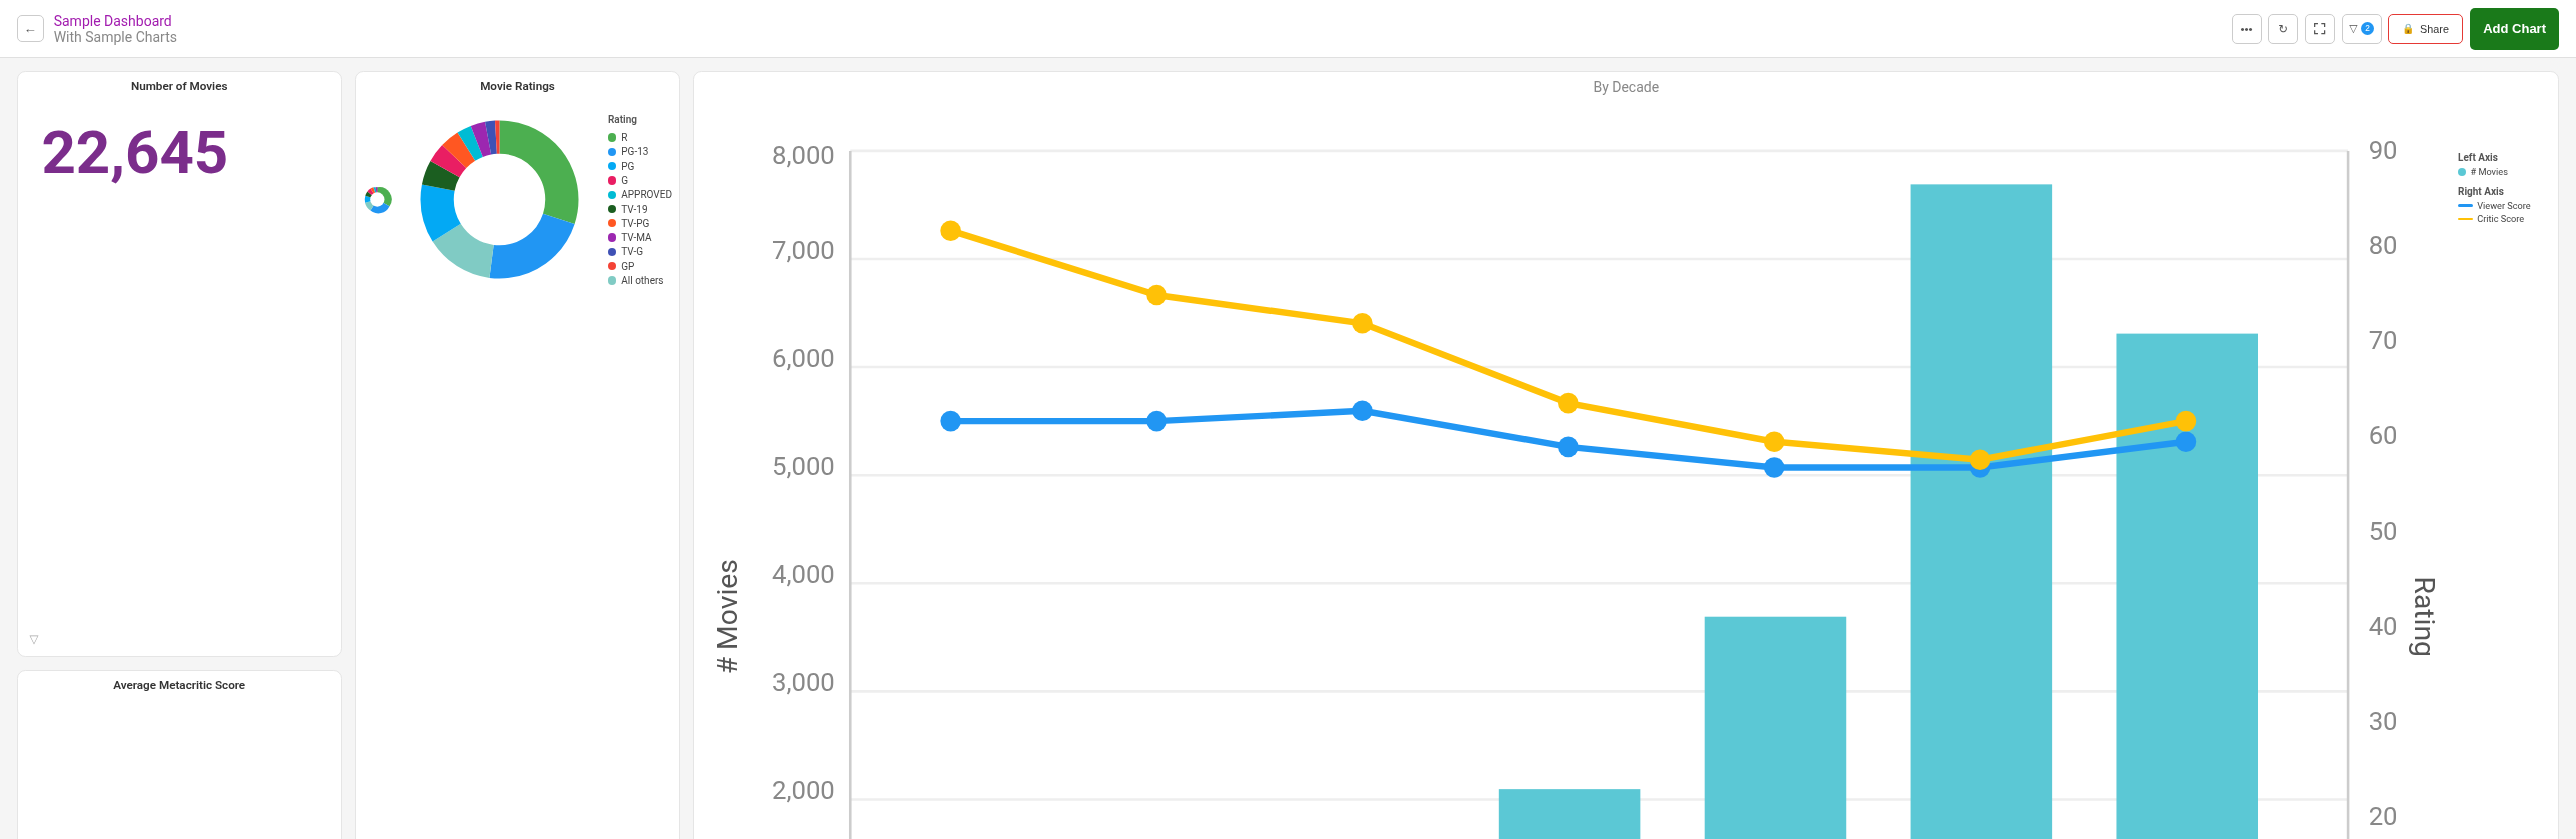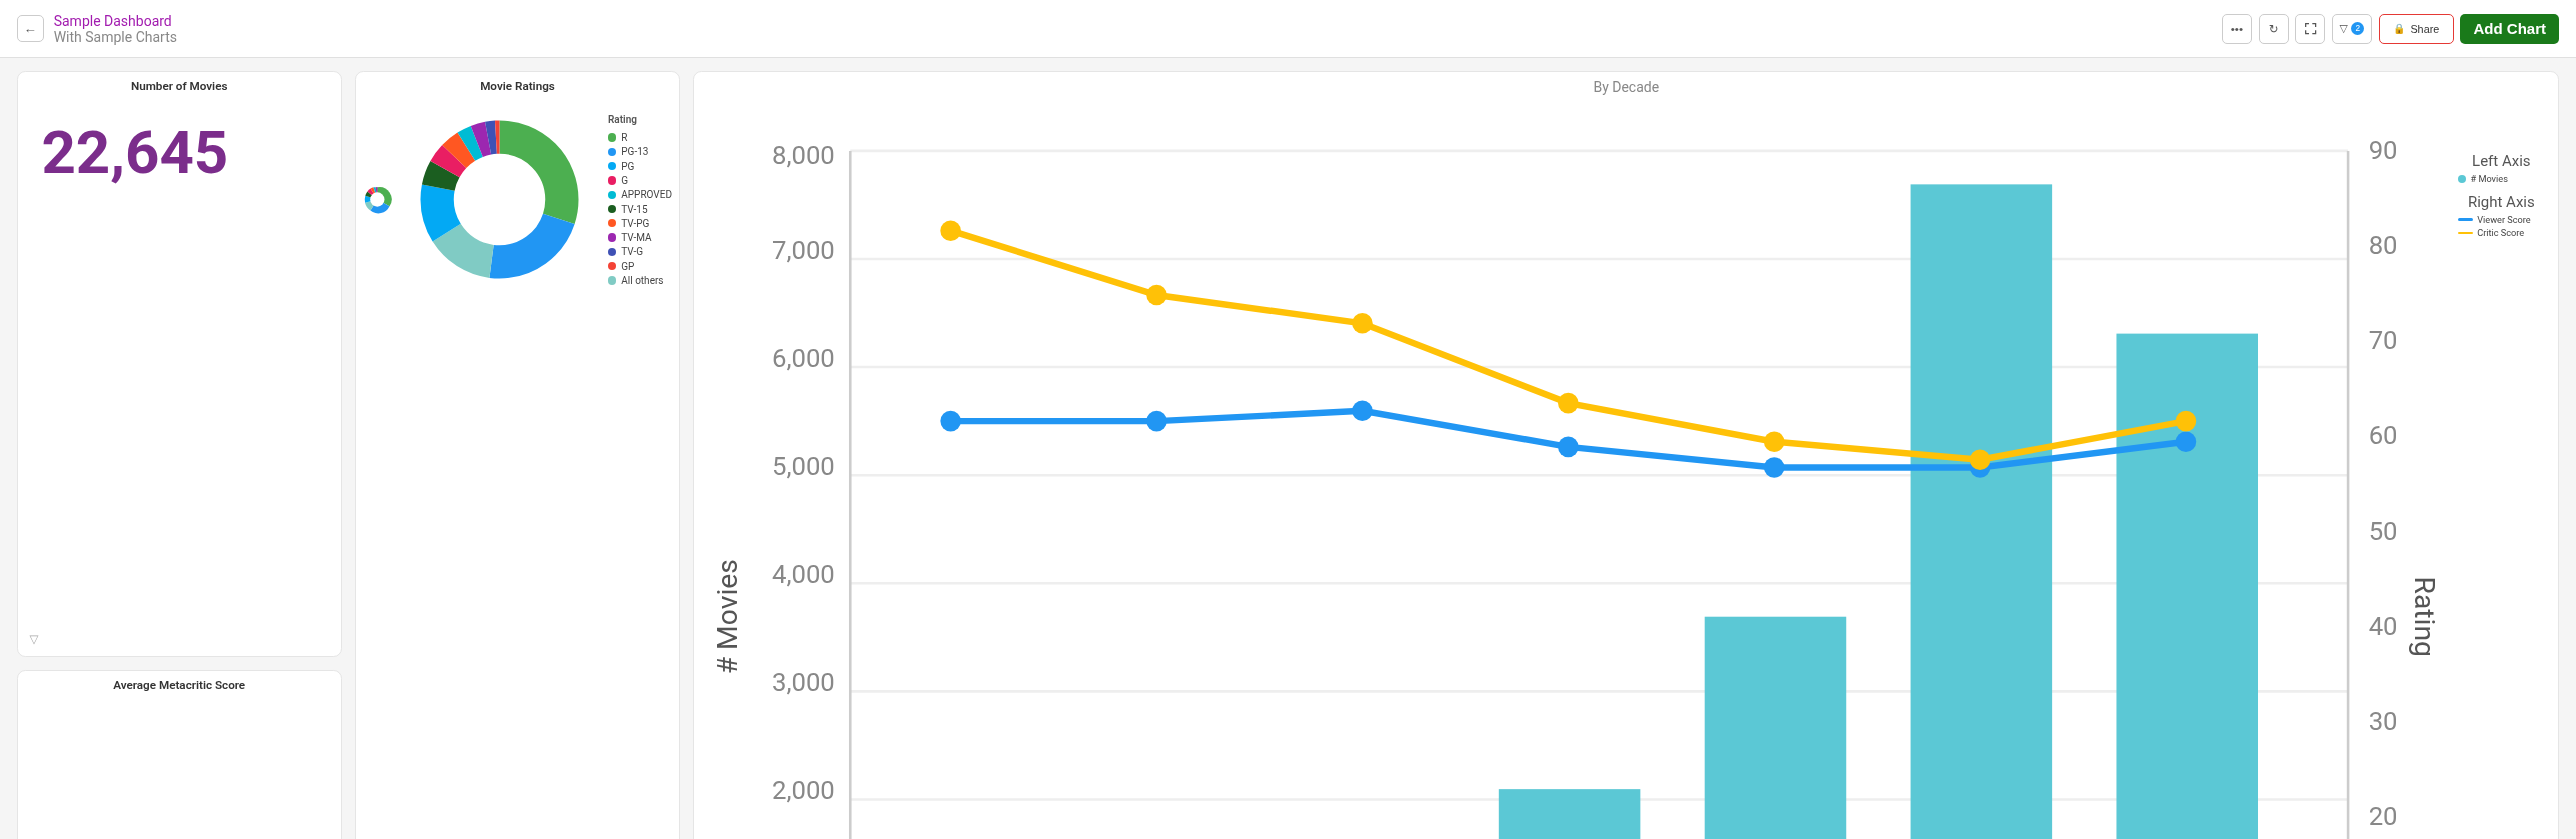--- a/index.html
+++ b/index.html
@@ -33,22 +33,22 @@
       background: #2196F3; color: #fff; border-radius: 50%; width: 13.3px; height: 13.3px;
       font-size: 8.3px; display: flex; align-items: center; justify-content: center;
     }
     .share-btn {
       height: 30px; padding: 0 13.3px; border: 1.7px solid #e53935; border-radius: 5px;
       background: #fff; cursor: pointer; display: flex; align-items: center; gap: 5px;
       font-size: 10.8px; color: #333; font-weight: 500;
     }
     .share-lock { font-size: 10px; }
     .add-chart-btn {
-      height: 30px; padding: 0 13.3px; border: none; border-radius: 5px;
-      background: #1a7a1a; cursor: pointer; color: #fff; font-size: 15px; font-weight: 600;
+      height: 42px; padding: 0 13.3px; border: none; border-radius: 5px;
+      background: #1a7a1a; cursor: pointer; color: #fff; font-size: 13px; font-weight: 600;
     }
 
     .dashboard-grid {
       display: grid;
       grid-template-columns: 325px 325px 1fr;
       grid-template-rows: auto auto;
       gap: 13.3px;
       padding: 13.3px 16.7px;
       min-height: calc(100vh - 58px);
     }
@@ -79,21 +79,21 @@
     .combo-card {
       grid-column: 3;
       grid-row: 1 / 3;
     }
     .combo-title { font-size: 12.5px; font-weight: 600; color: #333; text-align: center; }
     .combo-subtitle { font-size: 14px; color: #888; text-align: center; margin-bottom: 6.7px; }
     .chart-with-legend { display: flex; align-items: flex-start; flex: 1; }
     .chart-svg-wrap { flex: 1; }
     .chart-legend { padding: 50px 6.7px 0 6.7px; min-width: 100px; }
     .chart-legend-section { margin-bottom: 8.3px; }
-    .chart-legend-title { font-size: 15px; font-weight: 400; color: #555; margin-bottom: 3.3px; text-align: center; }
+    .chart-legend-title { font-size: 10px; font-weight: 700; color: #555; margin-bottom: 3.3px; }
     .chart-legend-item { display: flex; align-items: center; gap: 4.2px; font-size: 9.2px; color: #444; margin-bottom: 2.5px; }
     .legend-circle { width: 8.3px; height: 8.3px; border-radius: 50%; }
     .legend-line { width: 15px; height: 2.5px; border-radius: 1.7px; }
   </style>
 </head>
 <body>
 
 <div class="header">
   <div class="header-left">
     <button class="back-btn">←</button>
@@ -209,21 +209,21 @@
         <div class="legend-item">
             <span class="legend-dot" style="background:#E91E63;"></span>
             <span>G</span>
           </div>
         <div class="legend-item">
             <span class="legend-dot" style="background:#00BCD4;"></span>
             <span>APPROVED</span>
           </div>
         <div class="legend-item">
             <span class="legend-dot" style="background:#1B5E20;"></span>
-            <span>TV-15</span>
+            <span>TV-19</span>
           </div>
         <div class="legend-item">
             <span class="legend-dot" style="background:#FF5722;"></span>
             <span>TV-PG</span>
           </div>
         <div class="legend-item">
             <span class="legend-dot" style="background:#9C27B0;"></span>
             <span>TV-MA</span>
           </div>
         <div class="legend-item">

